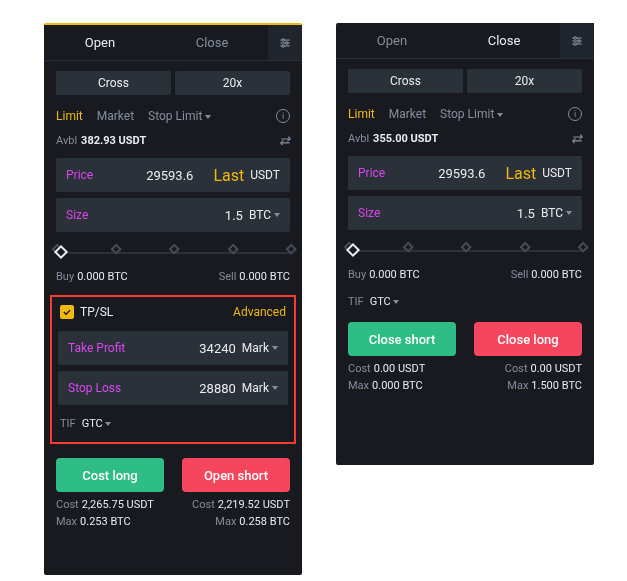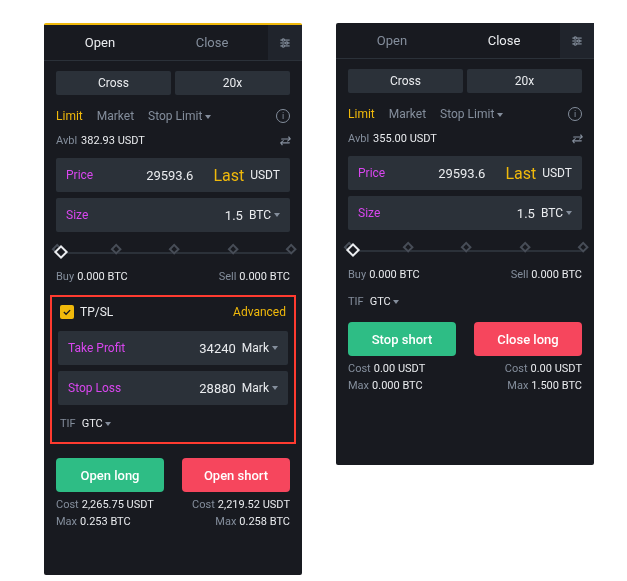--- a/index.html
+++ b/index.html
@@ -19,21 +19,21 @@
   .tab { flex: 1; text-align: center; line-height: 36px; font-size: 13px; color: #848e9c; cursor: pointer; }
   .tab.active { color: #eaecef; }
   .tab-settings { width: 34px; display:flex; align-items:center; justify-content:center; background:#20242c; height:100%;}
   .segrow { display:flex; gap:4px; padding: 10px 12px 6px; }
   .seg { flex:1; background:#2b3139; color:#eaecef; text-align:center; font-size:12px; line-height:24px; border-radius:2px; cursor:pointer;}
   .ordertypes { display:flex; align-items:center; gap:14px; padding: 8px 12px 4px; font-size:12px; }
   .ot { color:#848e9c; cursor:pointer;}
   .ot.active { color:#f0b90b; }
   .info-icon { margin-left:auto; color:#848e9c; width:14px;height:14px; border:1px solid #848e9c; border-radius:50%; font-size:9px; line-height:12px; text-align:center;}
   .avbl-row { display:flex; align-items:center; padding: 6px 12px 4px; font-size:11px; }
-  .avbl-val { color:#eaecef; margin-left:4px;}
+  .avbl-val { color:#eaecef; margin-left:4px;font-weight:bold;}
   .swap-icon { margin-left:auto; color:#848e9c; font-size:13px; font-style:italic;}
 
   .field { margin: 6px 12px; background:#2b3139; border-radius:2px; height:34px; display:flex; align-items:center; padding:0 10px; }
   .field-label { color:#d946ef; font-size:12px; }
   .field-val { margin-left:auto; color:#eaecef; font-size:13px; text-align:right;}
   .field-last { color:#f0b90b; font-size:16px; margin-left:20px; cursor:pointer;}
   .field-unit { color:#eaecef; font-size:12px; margin-left:6px; display:inline-flex; align-items:center; gap:3px;}
   .caret { display:inline-block; width:0;height:0; border-left:3px solid transparent; border-right:3px solid transparent; border-top:4px solid #848e9c; vertical-align:middle;}
 
   .slider { margin: 14px 12px 6px; position:relative; height:14px; }
@@ -154,21 +154,21 @@
           <span class="caret"></span>
         </span>
     </div>
     <div class="tif" style="padding-left:2px;">
       <span>TIF</span>
       <span style="color:#eaecef;"><span>GTC</span> <span class="caret"></span></span>
     </div>
   </div>
 
   <div class="btnrow">
-    <button class="btn btn-green">Open long</button>
+    <button class="btn btn-green">Cost long</button>
     <button class="btn btn-red">Open short</button>
   </div>
   <div class="meta">
     <div class="col"><span>Cost</span><span class="mv">2,265.75 USDT</span></div>
     <div class="col"><span>Cost</span><span class="mv">2,219.52 USDT</span></div>
   </div>
   <div class="meta">
     <div class="col"><span>Max</span><span class="mv">0.253 BTC</span></div>
     <div class="col"><span>Max</span><span class="mv">0.258 BTC</span></div>
   </div>
@@ -229,21 +229,21 @@
   </div>
   <div class="minmax">
     <span><span>Buy</span><span class="mv">0.000 BTC</span></span>
     <span><span>Sell</span><span class="mv">0.000 BTC</span></span>
   </div>
   <div class="tif">
     <span>TIF</span>
     <span style="color:#eaecef;"><span>GTC</span> <span class="caret"></span></span>
   </div>
   <div class="btnrow">
-    <button class="btn btn-green">Stop short</button>
+    <button class="btn btn-green">Close short</button>
     <button class="btn btn-red">Close long</button>
   </div>
   <div class="meta">
     <div class="col"><span>Cost</span><span class="mv">0.00 USDT</span></div>
     <div class="col"><span>Cost</span><span class="mv">0.00 USDT</span></div>
   </div>
   <div class="meta">
     <div class="col"><span>Max</span><span class="mv">0.000 BTC</span></div>
     <div class="col"><span>Max</span><span class="mv">1.500 BTC</span></div>
   </div>

